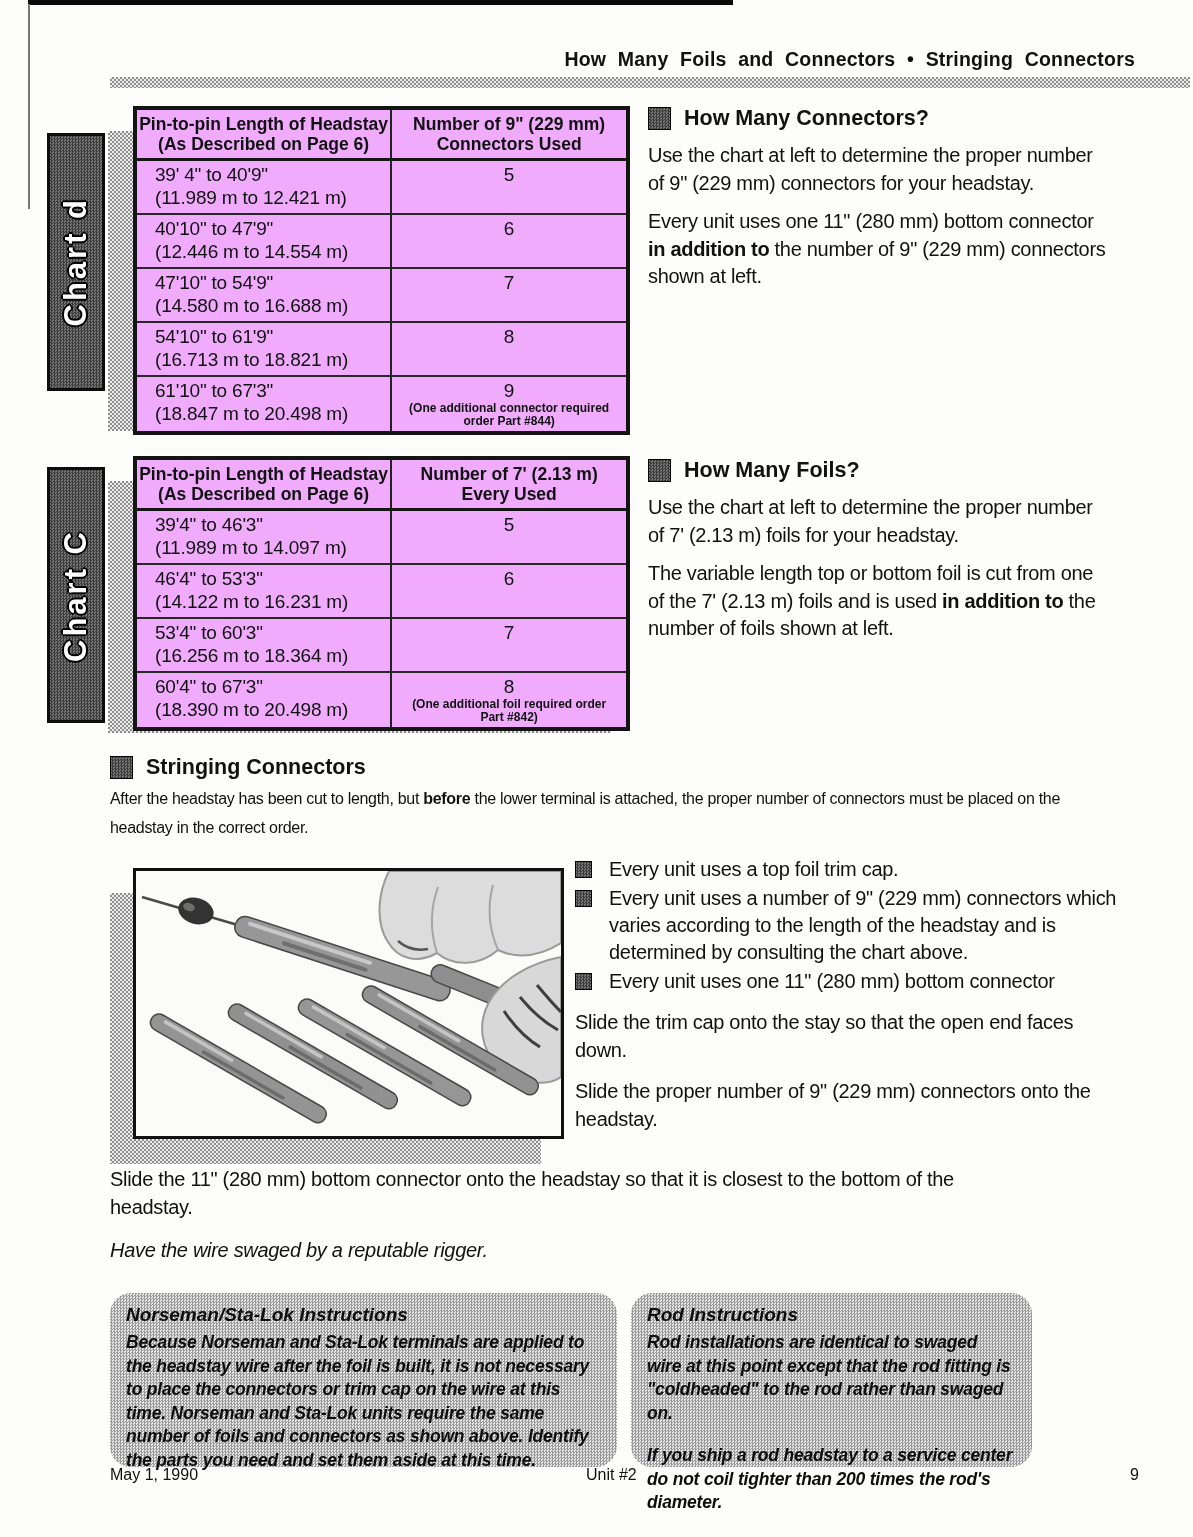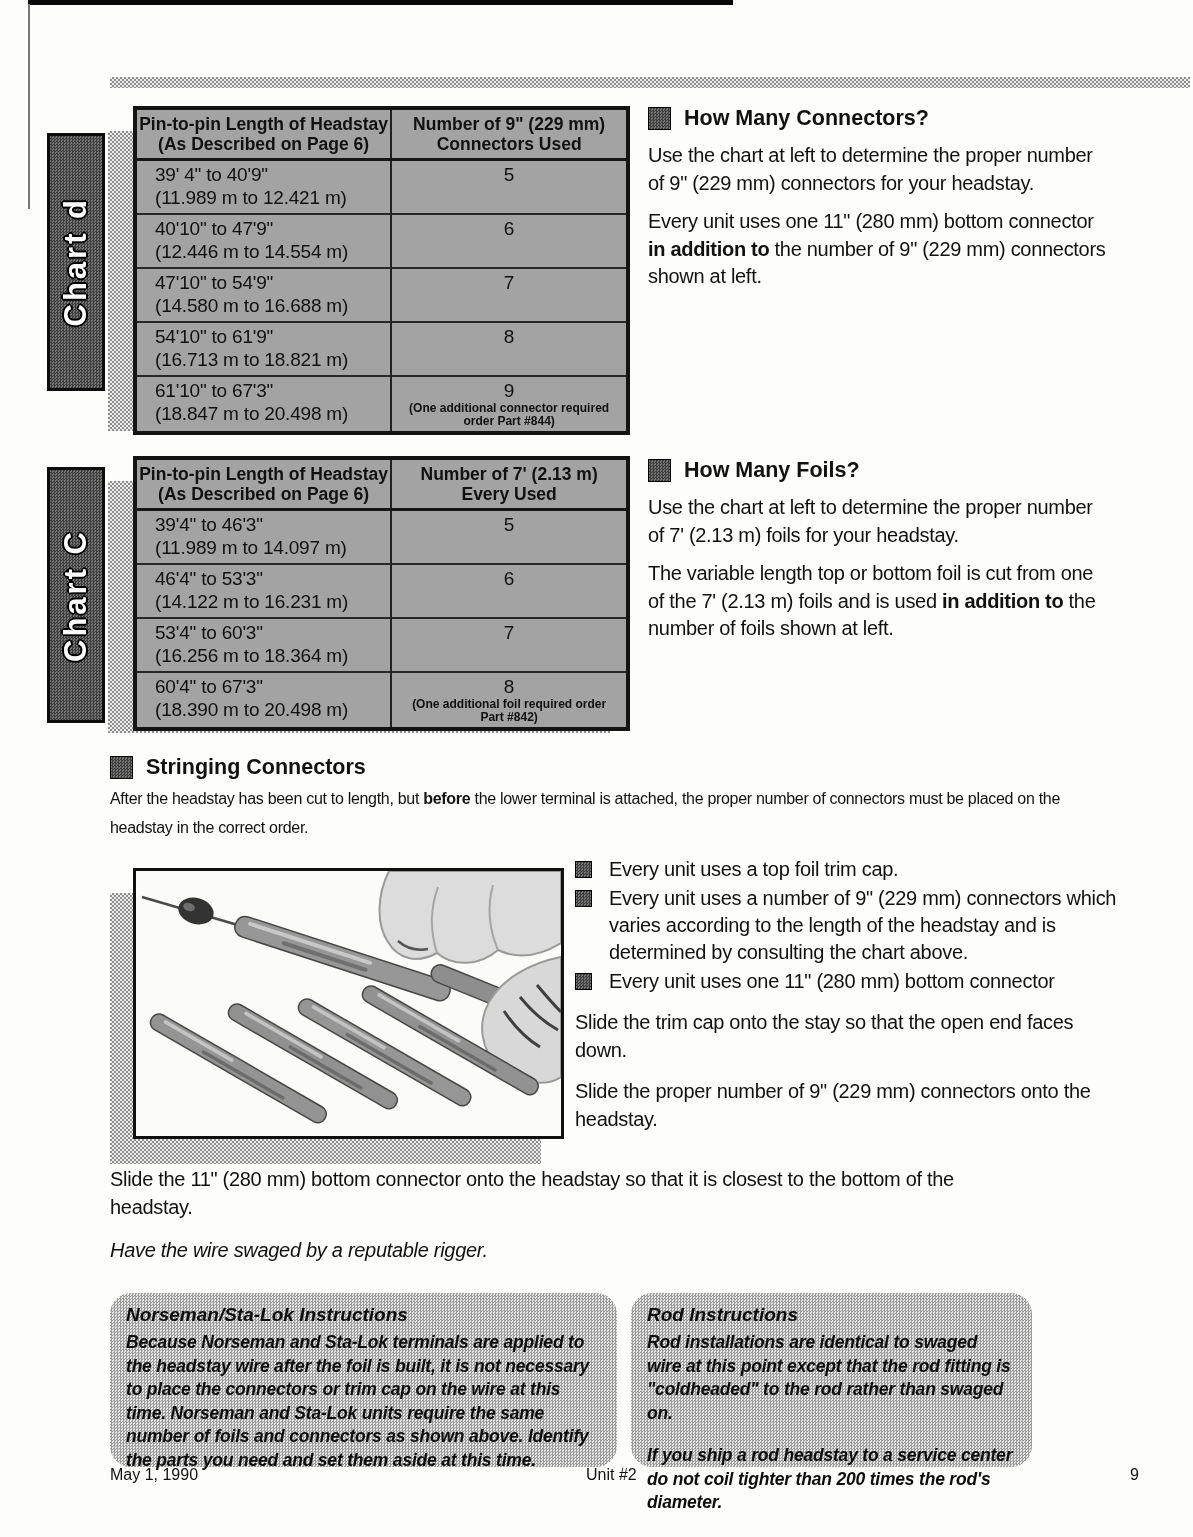--- a/index.html
+++ b/index.html
@@ -36,21 +36,21 @@
   .tab-c { top:467px; height:256px; }
   .tab .vlabel { writing-mode:vertical-rl; transform:rotate(180deg);
     font-size:31px; font-weight:700; color:#fff; letter-spacing:3px;
     text-shadow:-2px 0 #000, 2px 0 #000, 0 -2px #000, 0 2px #000,
                 -1px -1px #000, 1px 1px #000, 1px -1px #000, -1px 1px #000; }
 
   
   .tshadow { position:absolute; }
   .tsh1 { left:108px; top:131px; width:503px; height:300px; }
   .tsh2 { left:108px; top:481px; width:503px; height:252px; }
-  .table-block { position:absolute; left:133px; width:497px; background:#a3a3a3;
+  .table-block { position:absolute; left:133px; width:497px; background:#f0abfc;
     border:4px solid #141414; box-sizing:border-box; }
   .tb1 { top:106px; } .tb2 { top:456px; }
   .chart-table { border-collapse:collapse; width:100%; table-layout:fixed; }
   .chart-table col.c1 { width:52%; } .chart-table col.c2 { width:48%; }
   .chart-table th { font-size:17.5px; line-height:20px; font-weight:700; text-align:center;
     padding:4px 2px; border-bottom:3px solid #161616; }
   .chart-table th.c1 { border-right:2px solid #222; }
   .chart-table td { vertical-align:top; }
   .chart-table tr.datarow td { border-top:2px solid #282828; }
   .range-cell { padding:3px 6px 4px 18px; font-size:19px; line-height:22.5px;
@@ -103,20 +103,21 @@
   b { font-weight:700; }
 </style>
 </head>
 <body>
 
 <div class="page">
 
   <div class="art-top"></div>
   <div class="art-left"></div>
 
+  <div class="hdr-title">How Many Foils and Connectors • Stringing Connectors</div>
   <div class="hdr-rule dith-mid"></div>
 
   <div class="tab tab-d dith-dark">
     <span class="vlabel">Chart d</span>
   </div>
   <div class="tab tab-c dith-dark">
     <span class="vlabel">Chart C</span>
   </div>
 
   <div class="tshadow tsh1 dith-mid"></div>

